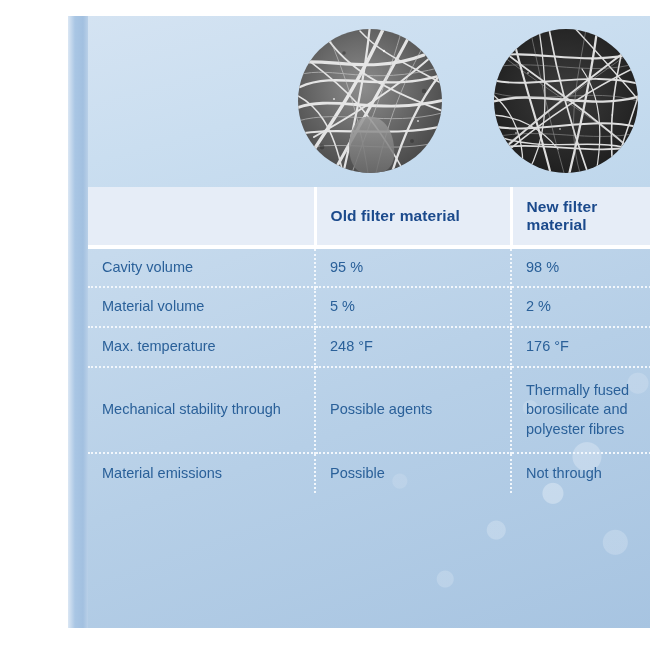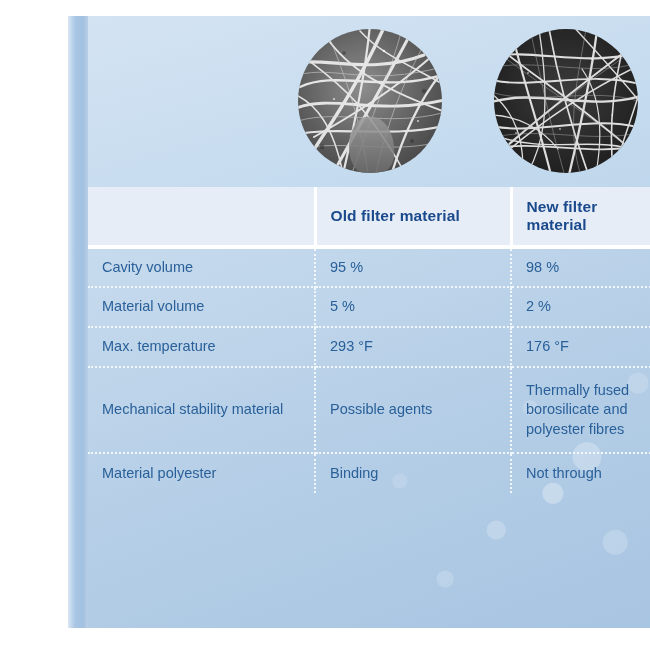--- a/index.html
+++ b/index.html
@@ -272,31 +272,31 @@
             <td>95 %</td>
             <td>98 %</td>
           </tr>
           <tr>
             <td>Material volume</td>
             <td>5 %</td>
             <td>2 %</td>
           </tr>
           <tr>
             <td>Max. temperature</td>
-            <td>293 °F</td>
+            <td>248 °F</td>
             <td>176 °F</td>
           </tr>
           <tr class="tall">
-            <td>Mechanical stability material</td>
+            <td>Mechanical stability through</td>
             <td>Possible agents</td>
             <td>Thermally fused borosilicate and polyester fibres</td>
           </tr>
           <tr>
-            <td>Material polyester</td>
-            <td>Binding</td>
+            <td>Material emissions</td>
+            <td>Possible</td>
             <td>Not through</td>
           </tr>
         </tbody>
       </table>
 
     </div>
   </div>
 </div>
 
 </body></html>

